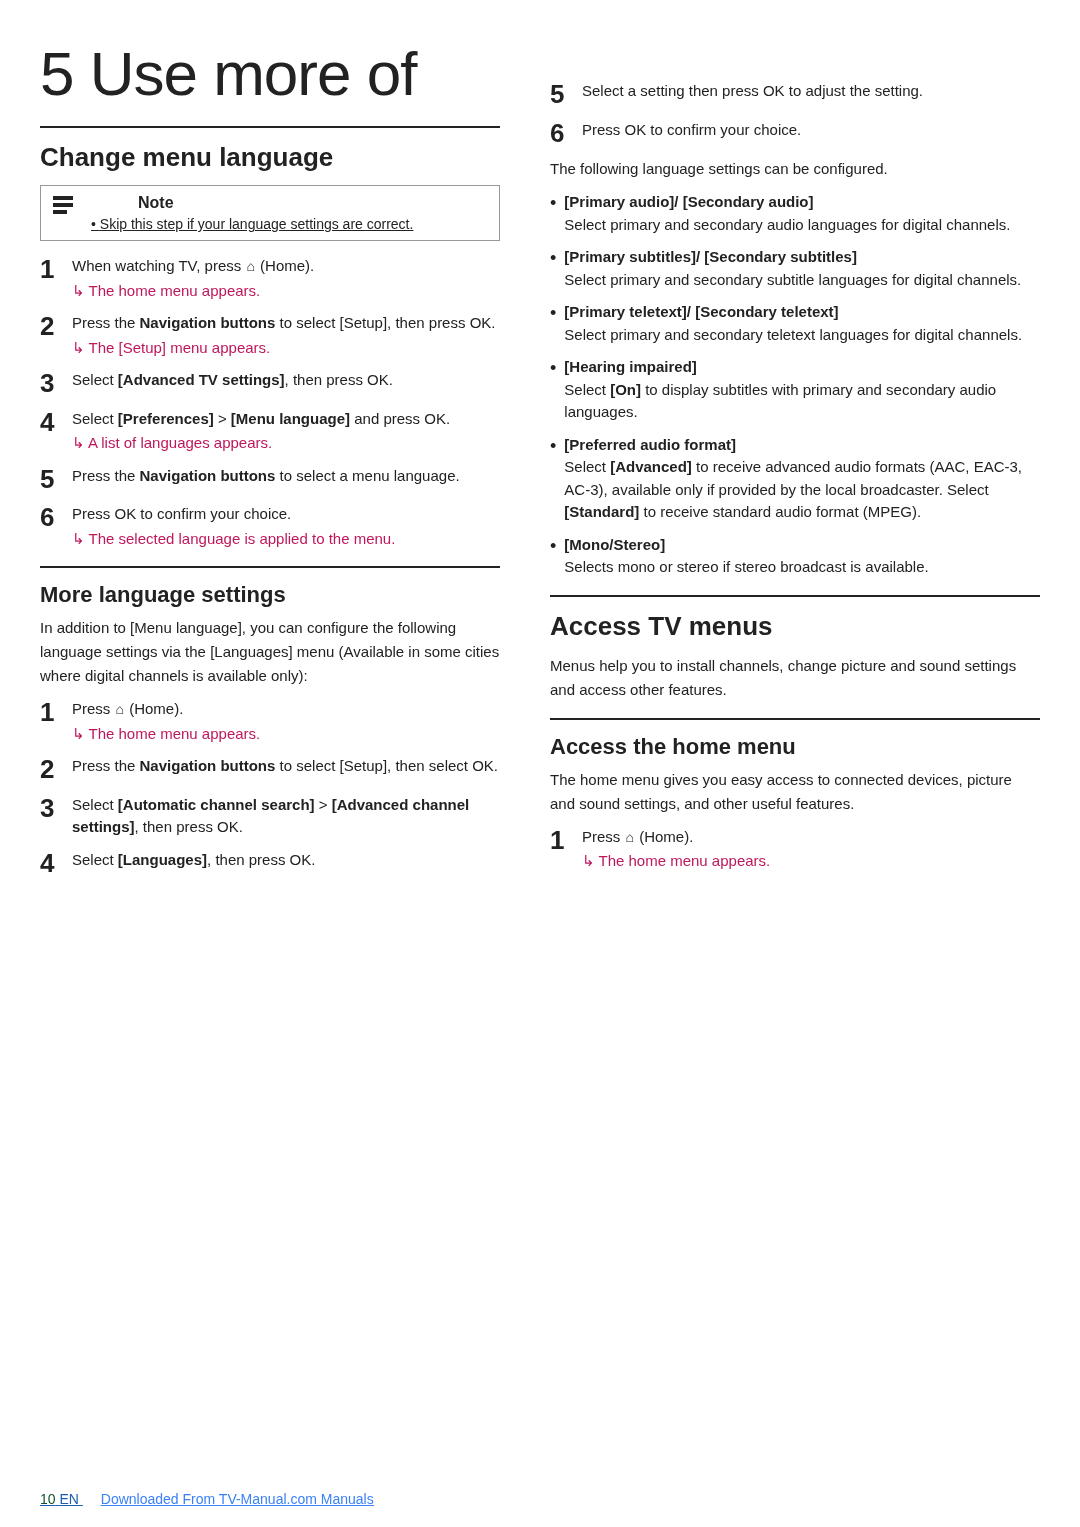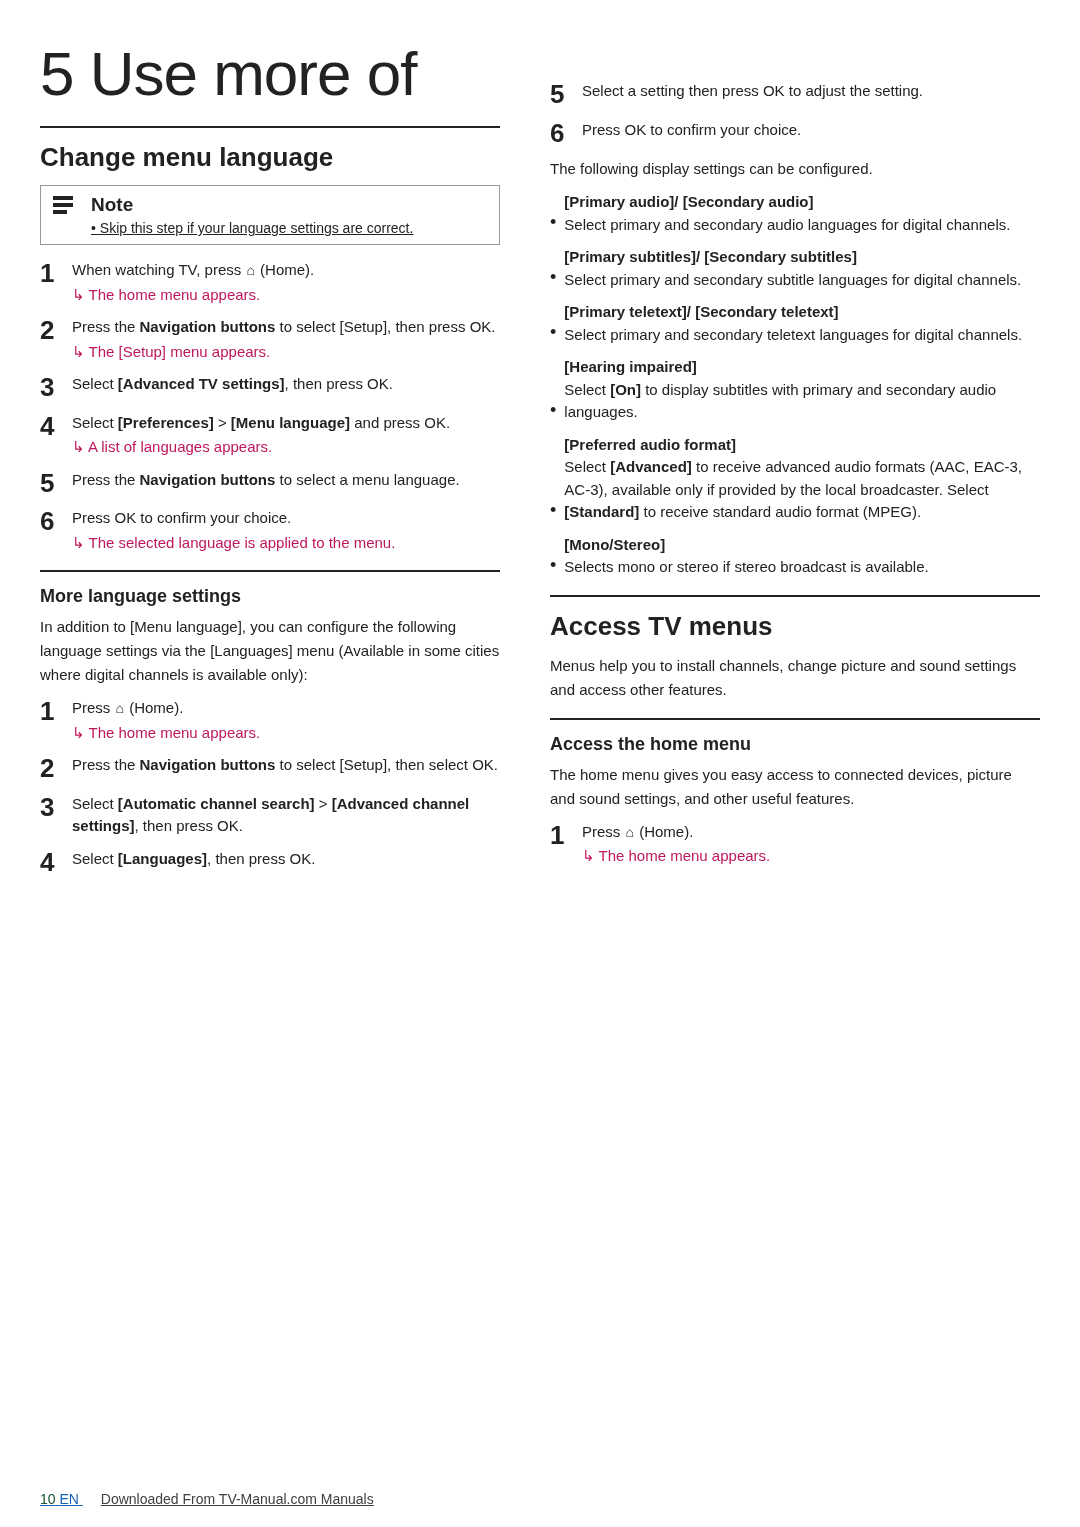--- a/index.html
+++ b/index.html
@@ -43,21 +43,21 @@
       border: none;
       border-top: 2px solid #222;
       margin: 16px 0 14px 0;
     }
     .section-title {
       font-size: 26px;
       font-weight: 700;
       margin-bottom: 12px;
     }
     .subsection-title {
-      font-size: 18px;
+      font-size: 22px;
       font-weight: 700;
       margin-bottom: 8px;
     }
     .note-box {
       border: 1.5px solid #999;
       padding: 8px 12px;
       margin-bottom: 14px;
       display: flex;
       align-items: flex-start;
       gap: 10px;
@@ -66,22 +66,23 @@
       width: 28px;
       height: 22px;
       flex-shrink: 0;
       margin-top: 2px;
     }
     .note-icon .bar1 { width: 20px; height: 4px; background: #222; margin-bottom: 3px; }
     .note-icon .bar2 { width: 20px; height: 4px; background: #222; margin-bottom: 3px; }
     .note-icon .bar3 { width: 14px; height: 4px; background: #222; }
     .note-label {
       font-weight: bold;
-      font-size: 19px;
+      font-size: 16px;
       margin-bottom: 4px;
+      margin-left: 47px;
     }
     .note-content {
       font-size: 14px;
       text-decoration: underline;
     }
     .step-list {
       list-style: none;
       margin: 0 0 10px 0;
       padding: 0;
     }
@@ -119,21 +120,21 @@
       line-height: 1.6;
       margin-bottom: 10px;
     }
     .bullet-list {
       list-style: none;
       padding: 0;
       margin: 0 0 10px 0;
     }
     .bullet-list li {
       display: flex;
-      align-items: flex-end;
+      align-items: flex-start;
       gap: 8px;
       margin-bottom: 10px;
       font-size: 15px;
       line-height: 1.5;
     }
     .bullet-list li::before {
       content: '•';
       font-size: 18px;
       flex-shrink: 0;
       margin-top: -1px;
@@ -280,21 +281,21 @@
         </span>
       </li>
       <li>
         <span class="step-num">6</span>
         <span class="step-content">
           Press OK to confirm your choice.
         </span>
       </li>
     </ol>
 
-    <p class="body-text">The following display settings can be configured.</p>
+    <p class="body-text">The following language settings can be configured.</p>
 
     <ul class="bullet-list">
       <li>
         <span>
           <span class="bullet-bold">[Primary audio]/ [Secondary audio]</span><br>
           Select primary and secondary audio languages for digital channels.
         </span>
       </li>
       <li>
         <span>
@@ -346,14 +347,14 @@
           <span class="step-sub">The home menu appears.</span>
         </span>
       </li>
     </ol>
   </div>
 </div>
 
 <div class="footer">
   <span class="page-num">10</span>
   <span> EN</span>
-  <a href="#" style="color:#404040;padding-left:18px;">Downloaded From TV-Manual.com Manuals</a>
+  <a href="#" style="color:#3b82f6;padding-left:18px;">Downloaded From TV-Manual.com Manuals</a>
 </div>
 
 </body></html>

